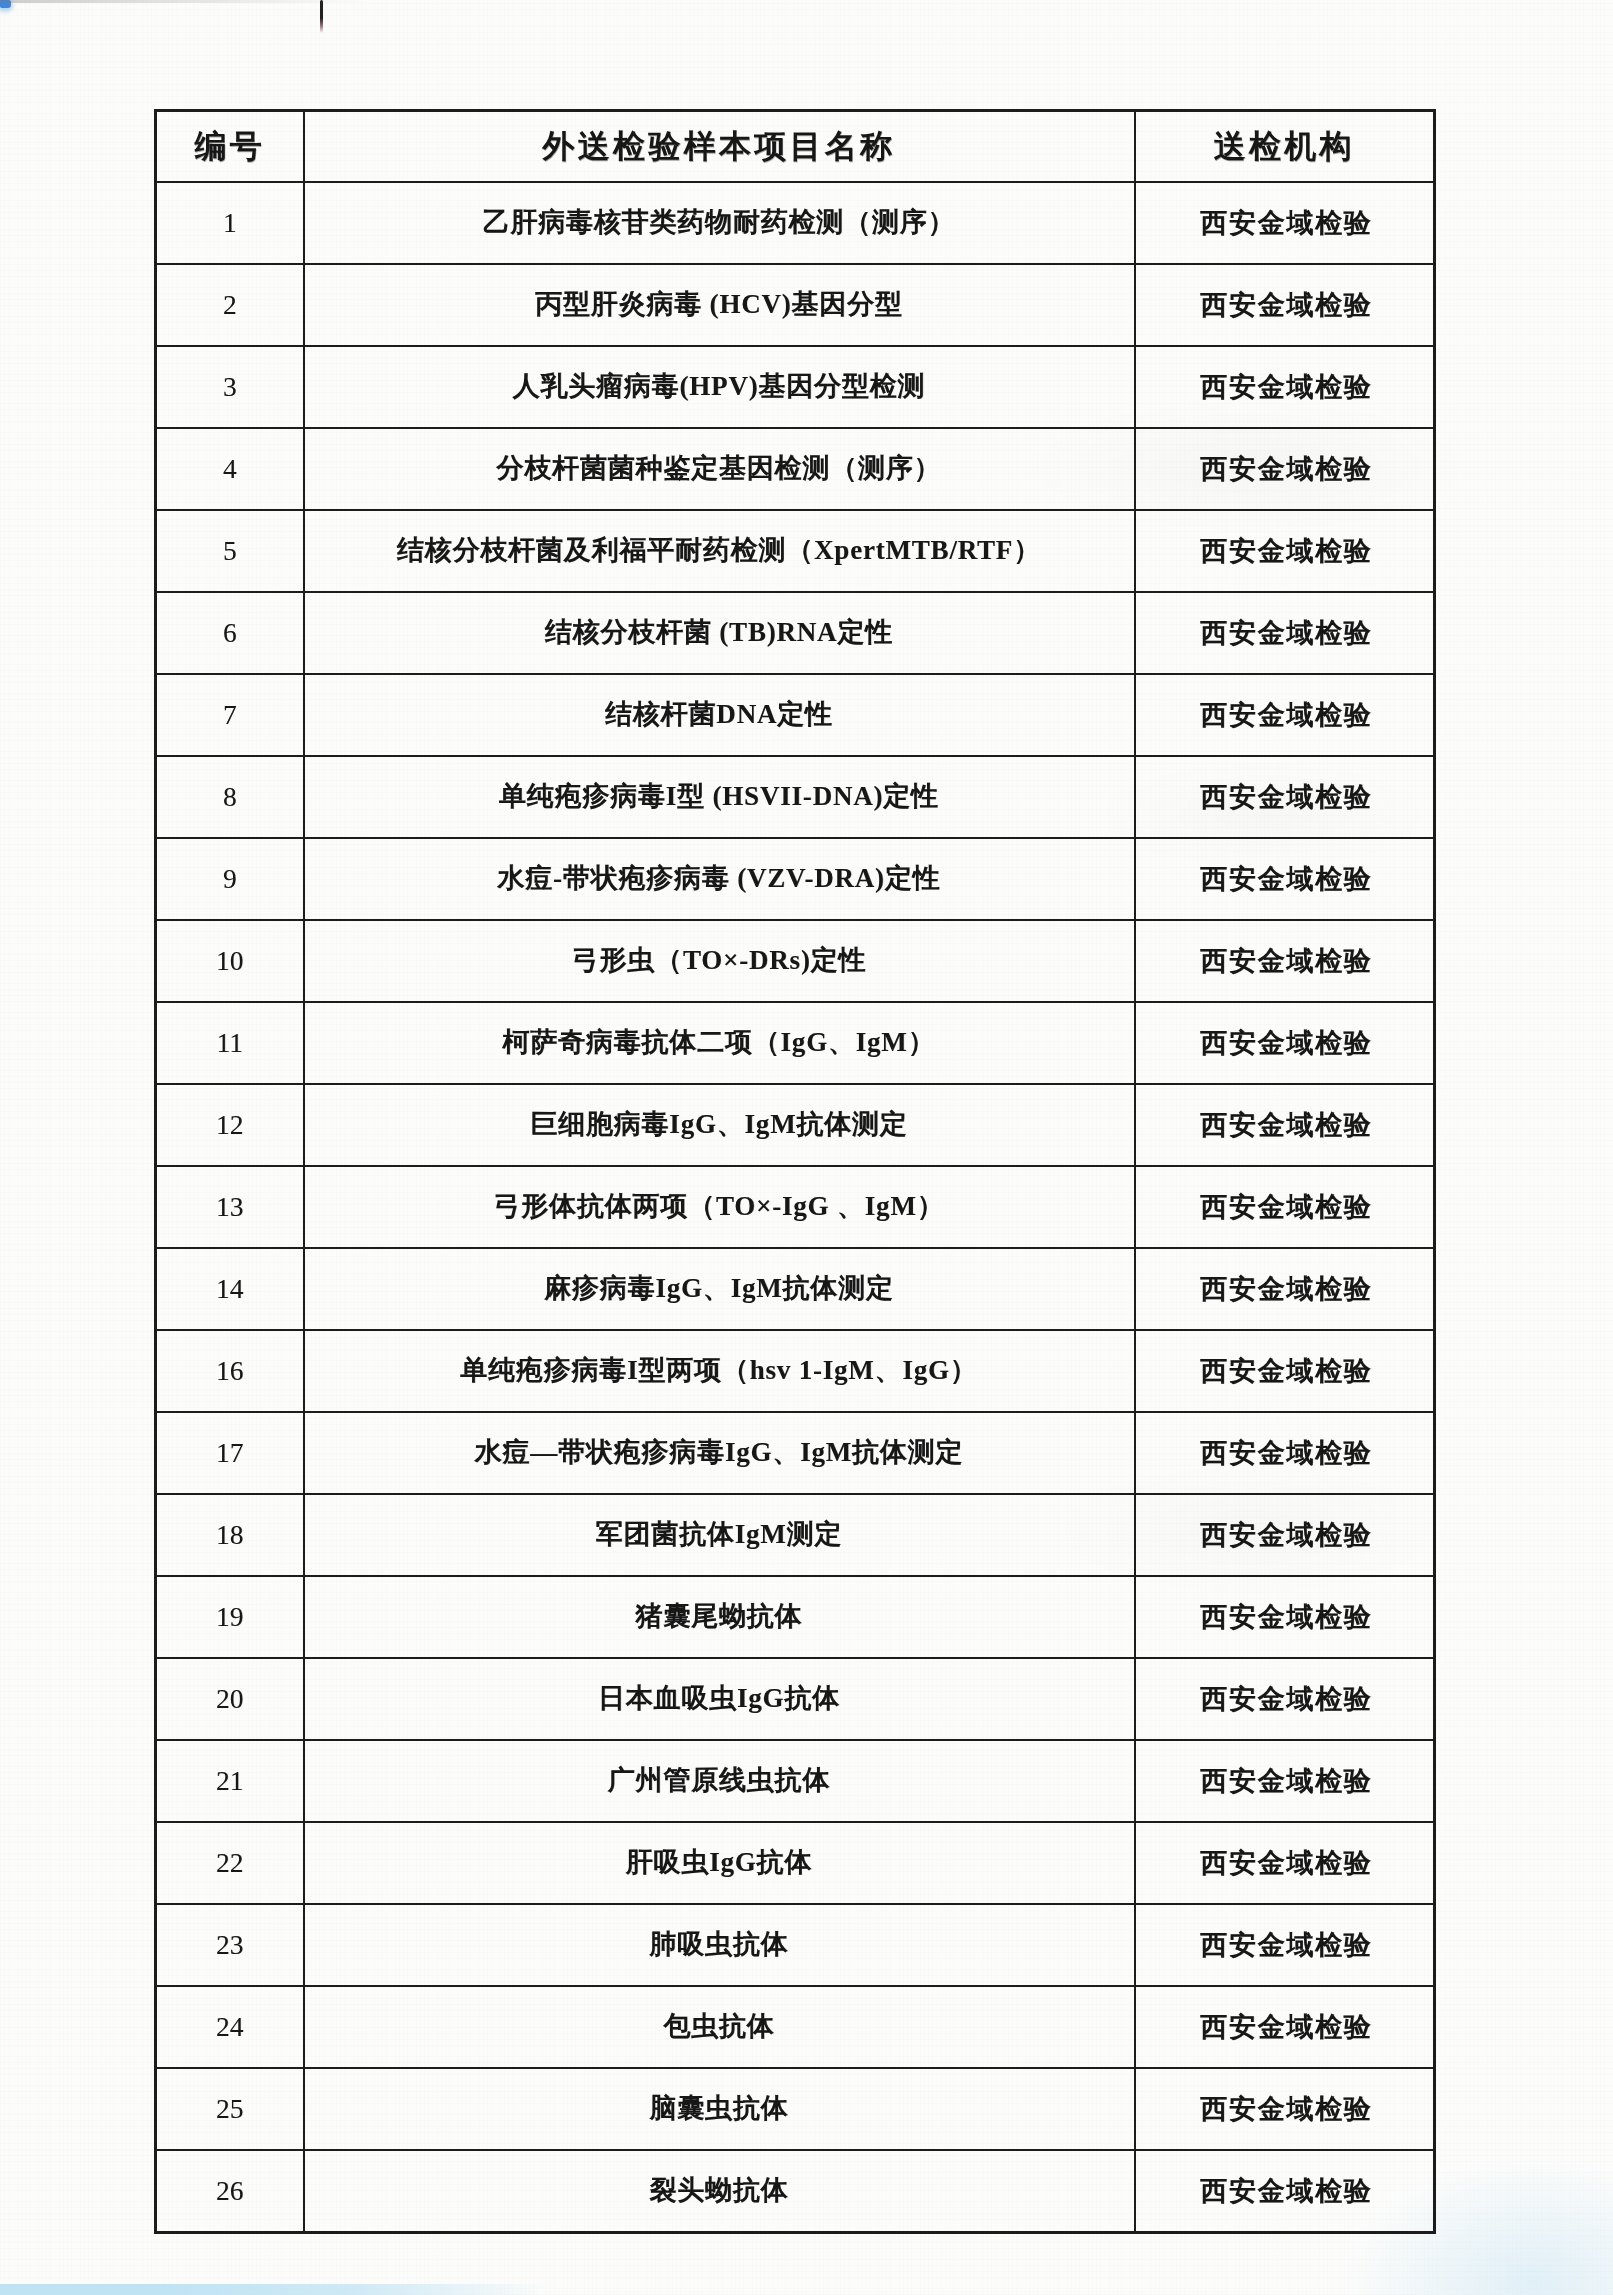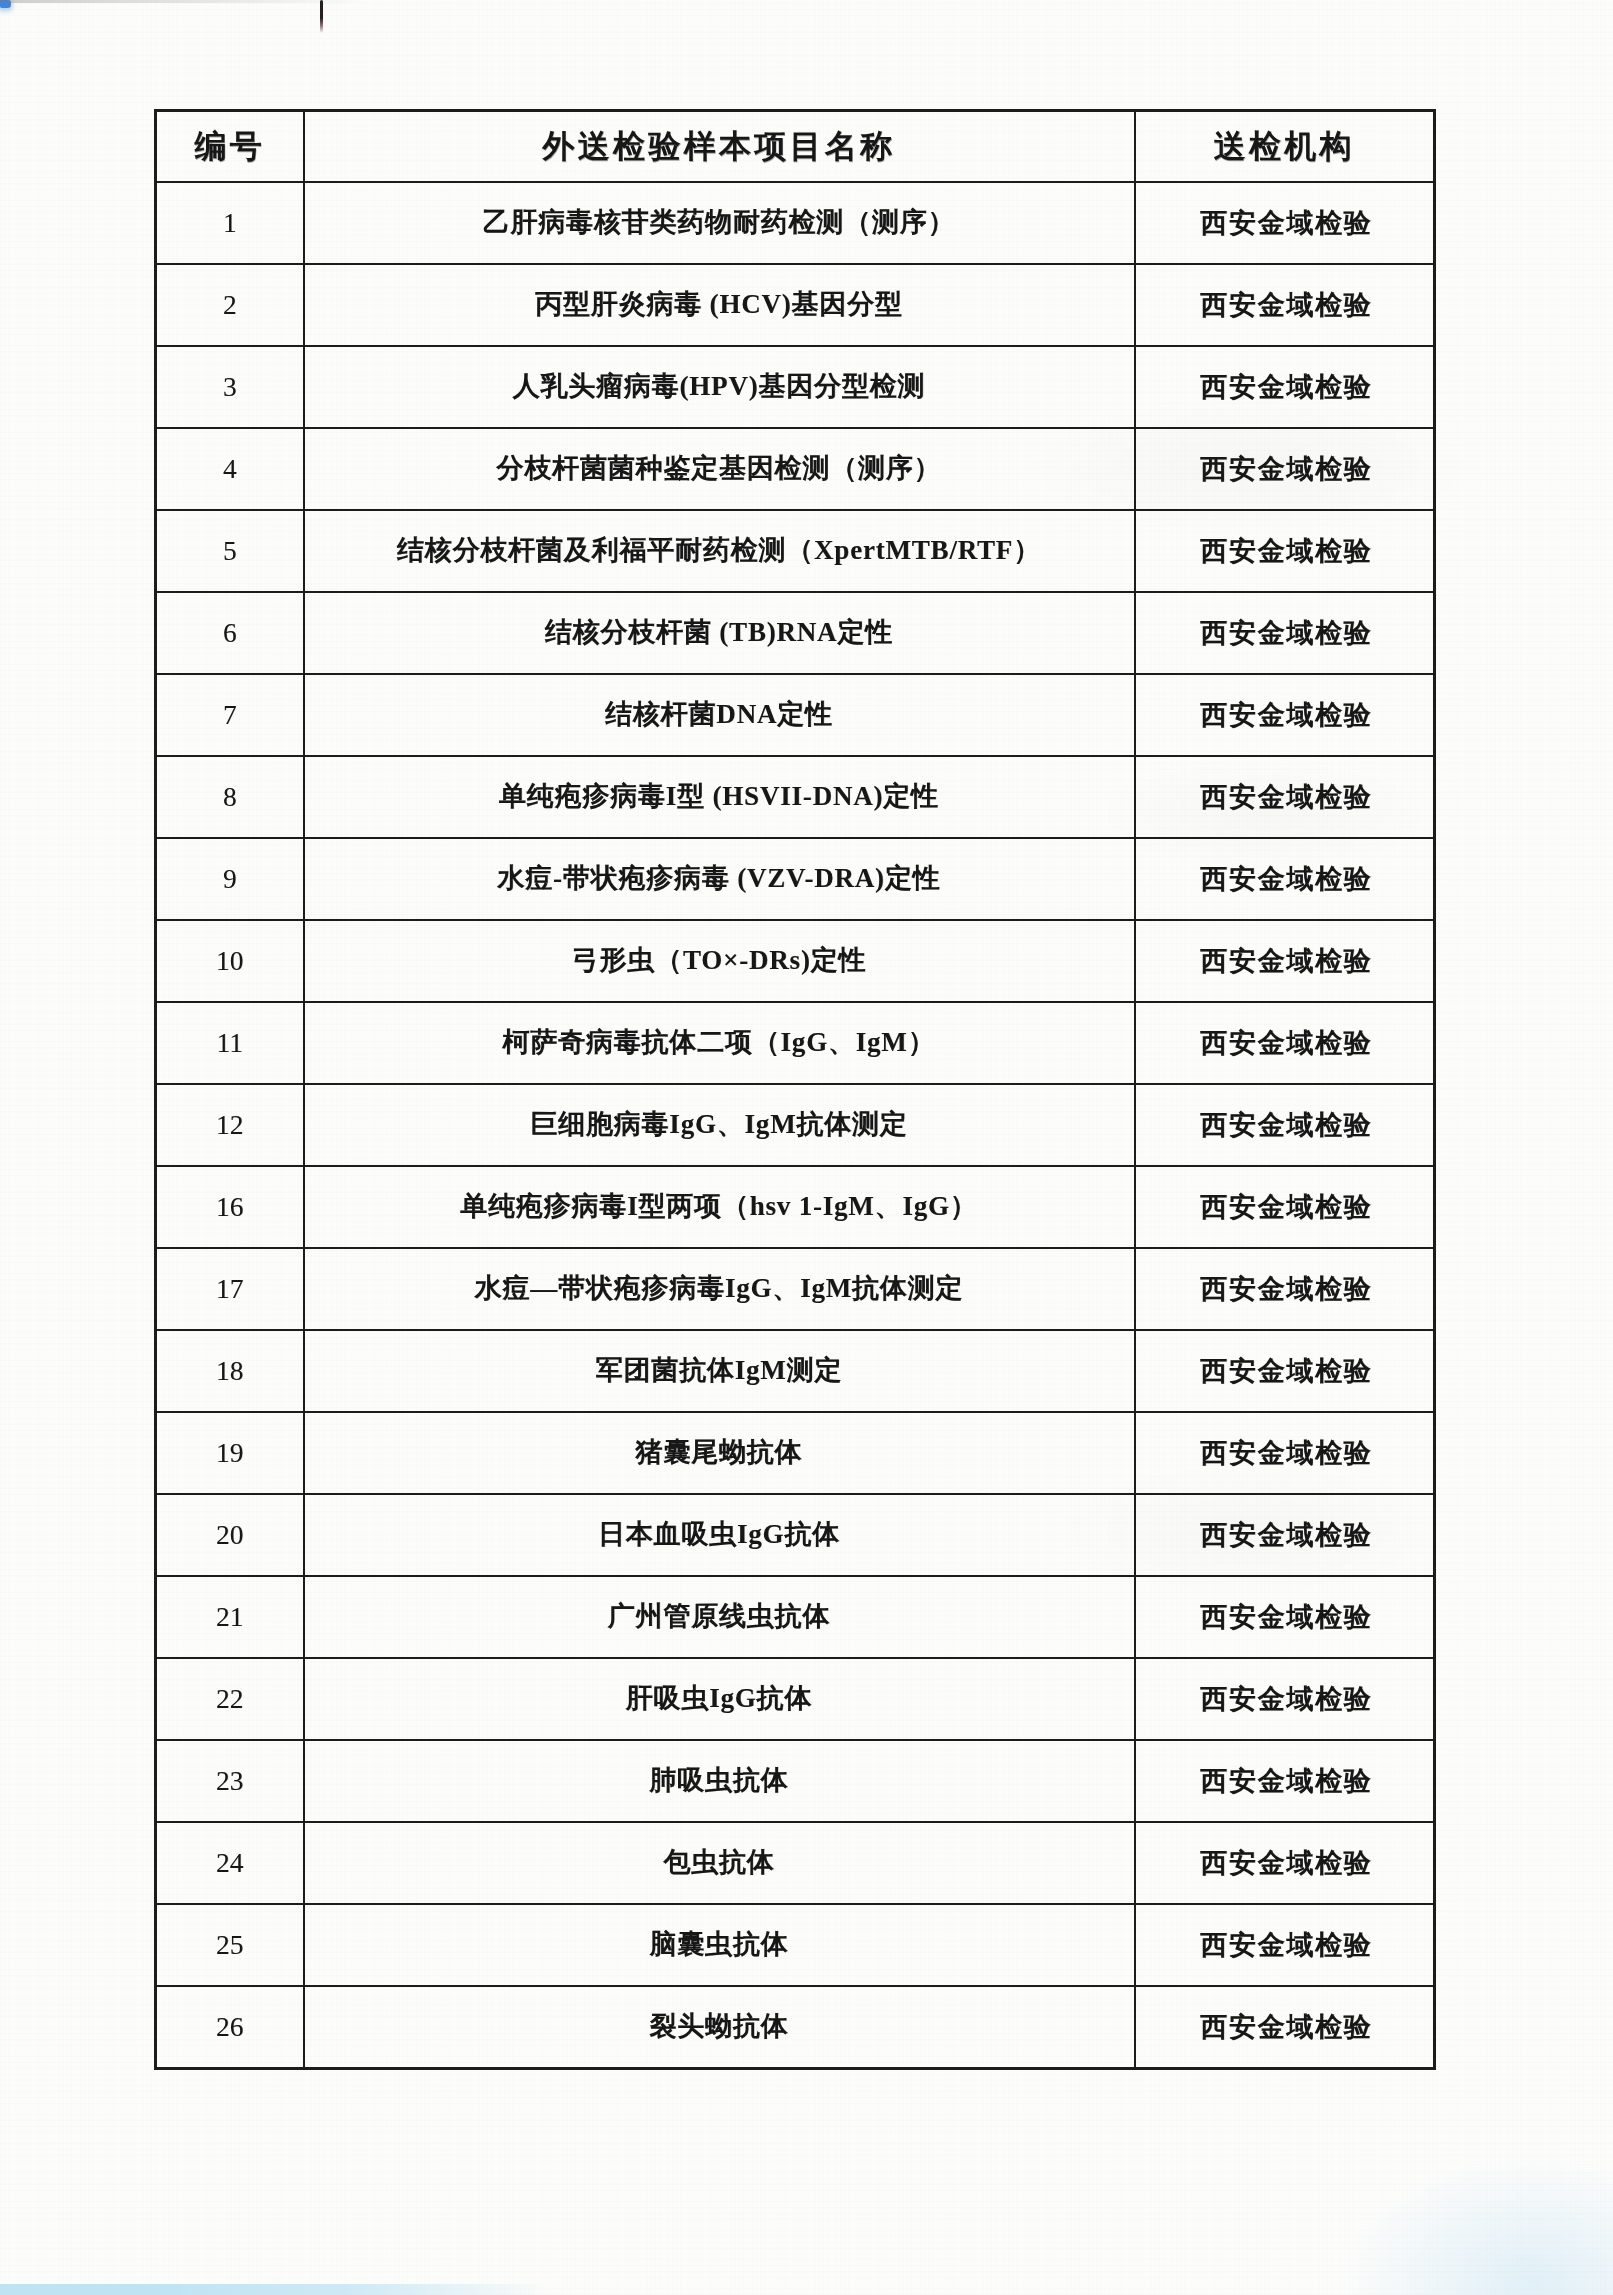--- a/index.html
+++ b/index.html
@@ -192,21 +192,31 @@
     <td class="name">柯萨奇病毒抗体二项（IgG、IgM）</td>
     <td class="agency">西安金域检验</td>
   </tr>
 
   <tr>
     <td class="num">12</td>
     <td class="name">巨细胞病毒IgG、IgM抗体测定</td>
     <td class="agency">西安金域检验</td>
   </tr>
 
-
+  <tr>
+    <td class="num">13</td>
+    <td class="name">弓形体抗体两项（TO×-IgG 、IgM）</td>
+    <td class="agency">西安金域检验</td>
+  </tr>
+
+  <tr>
+    <td class="num">14</td>
+    <td class="name">麻疹病毒IgG、IgM抗体测定</td>
+    <td class="agency">西安金域检验</td>
+  </tr>
 
 
   <tr>
     <td class="num">16</td>
     <td class="name">单纯疱疹病毒I型两项（hsv 1-IgM、IgG）</td>
     <td class="agency">西安金域检验</td>
   </tr>
 
   <tr>
     <td class="num">17</td>

